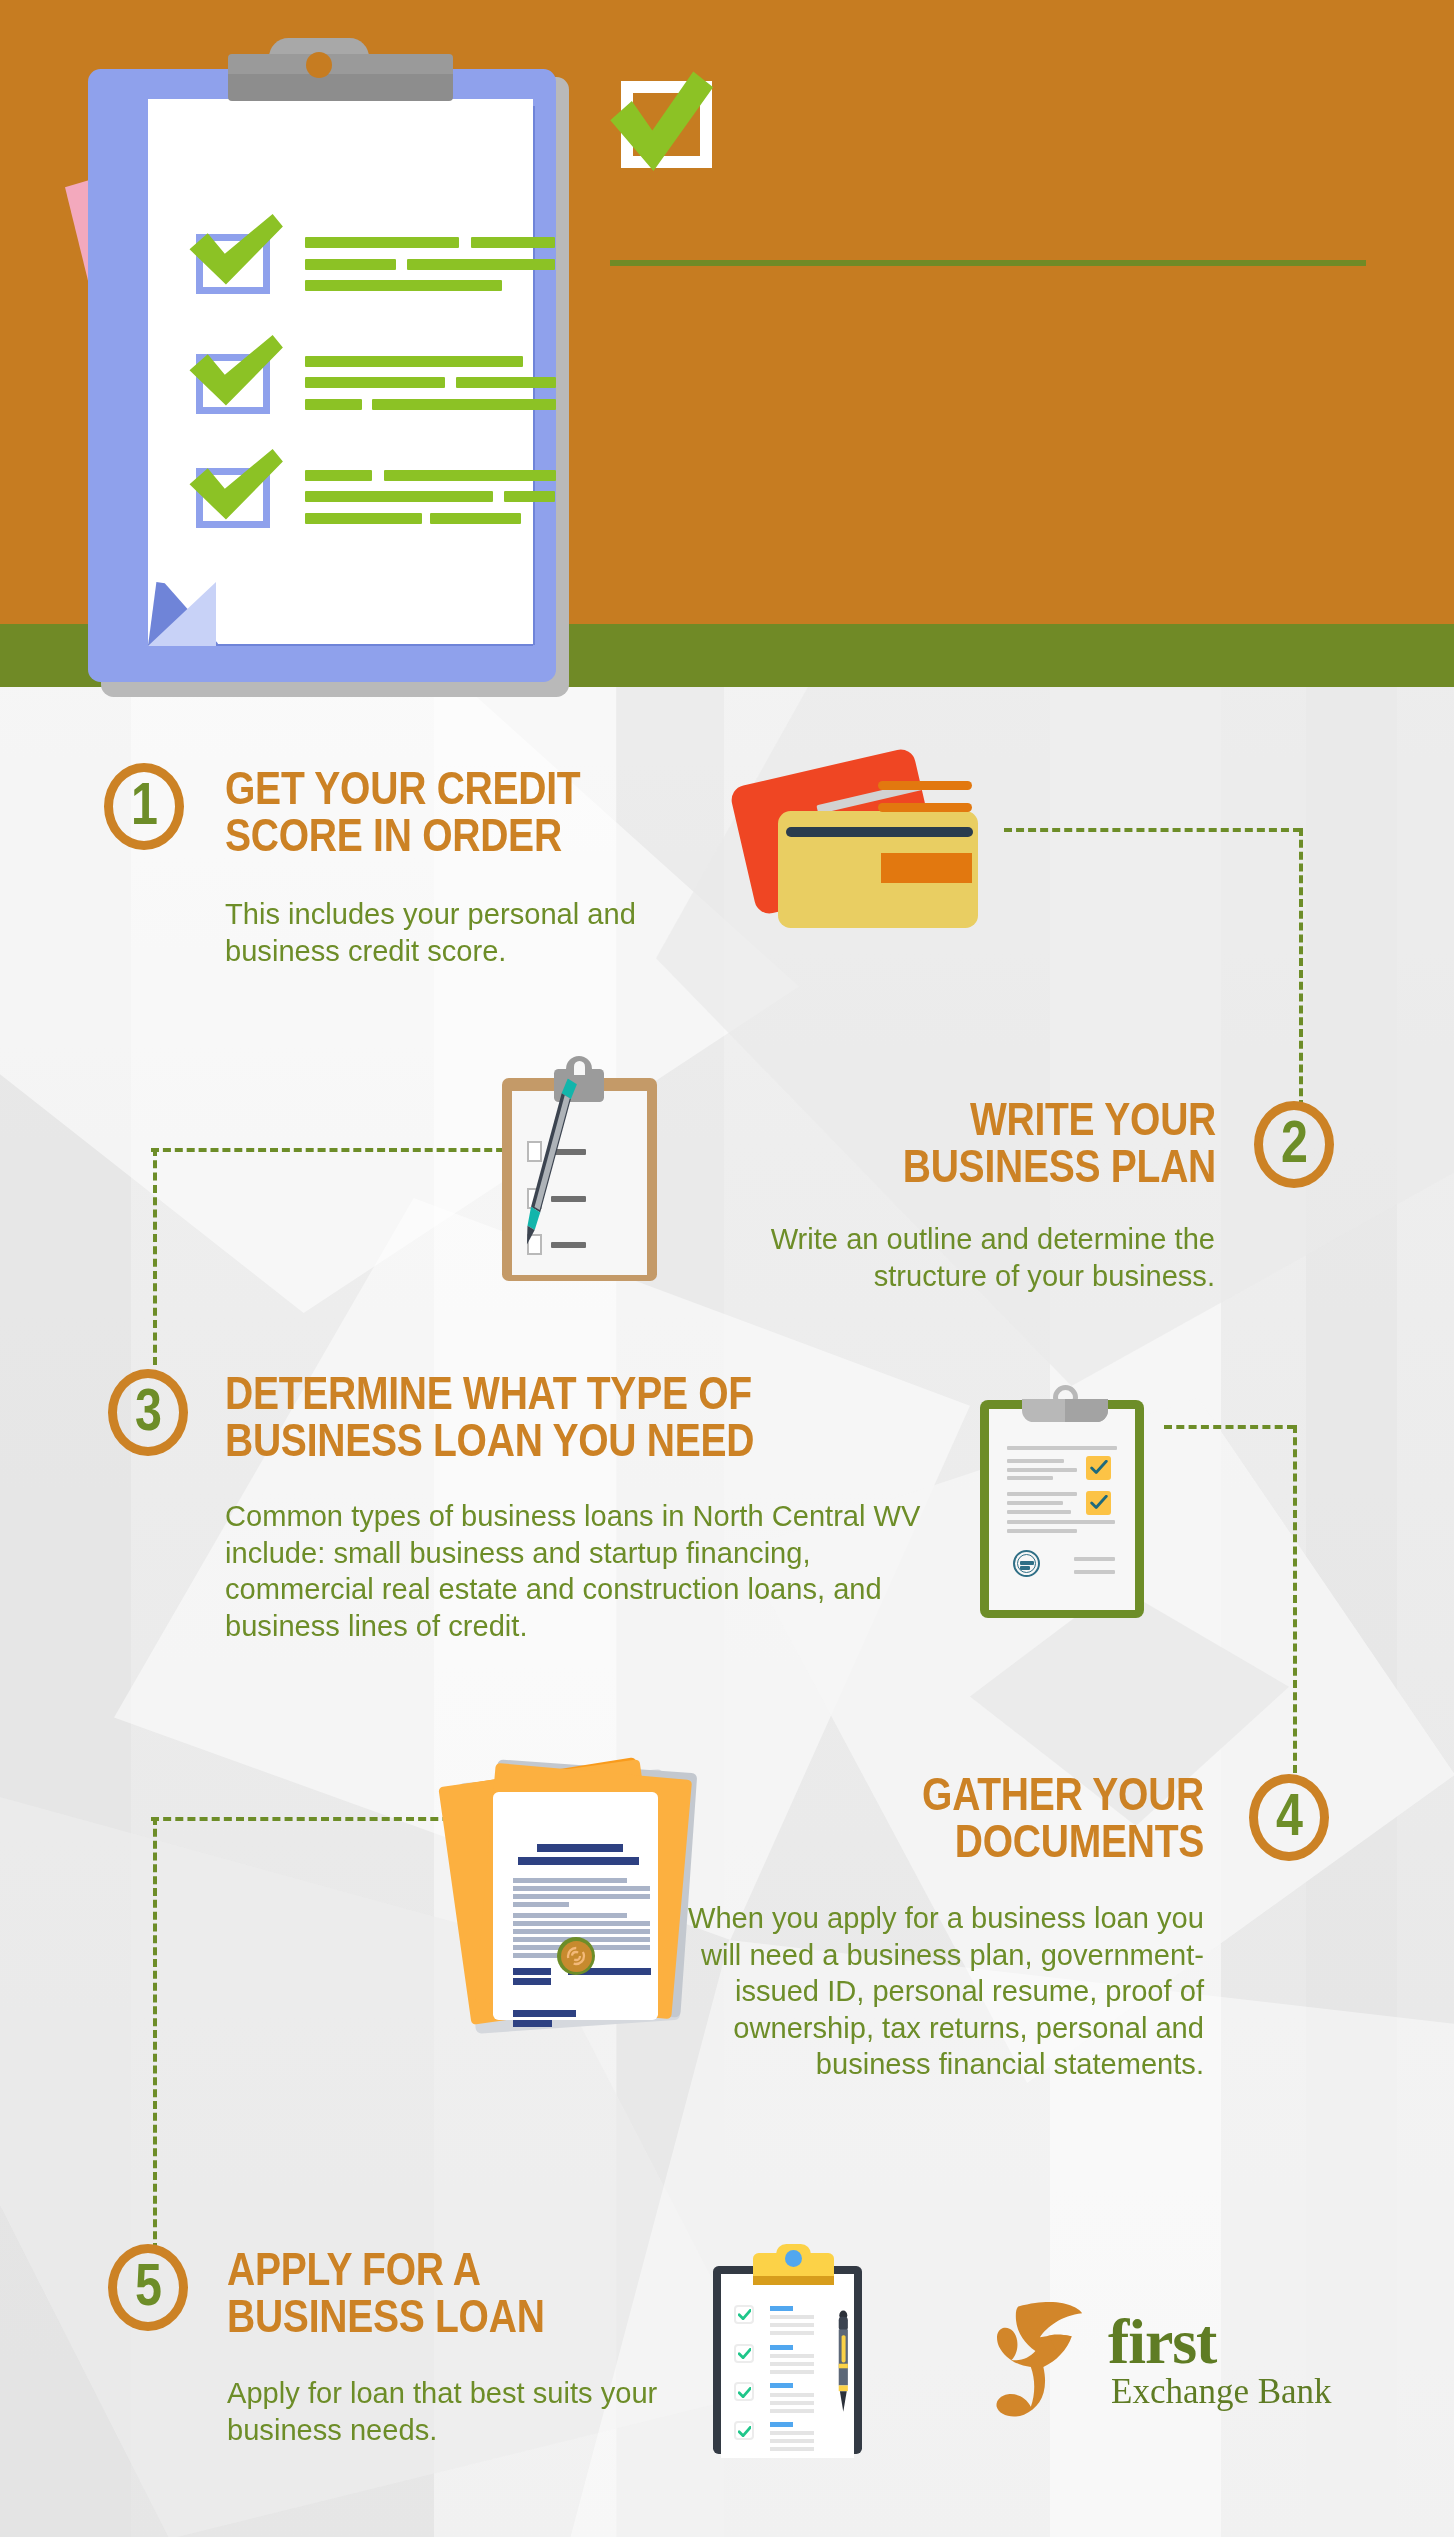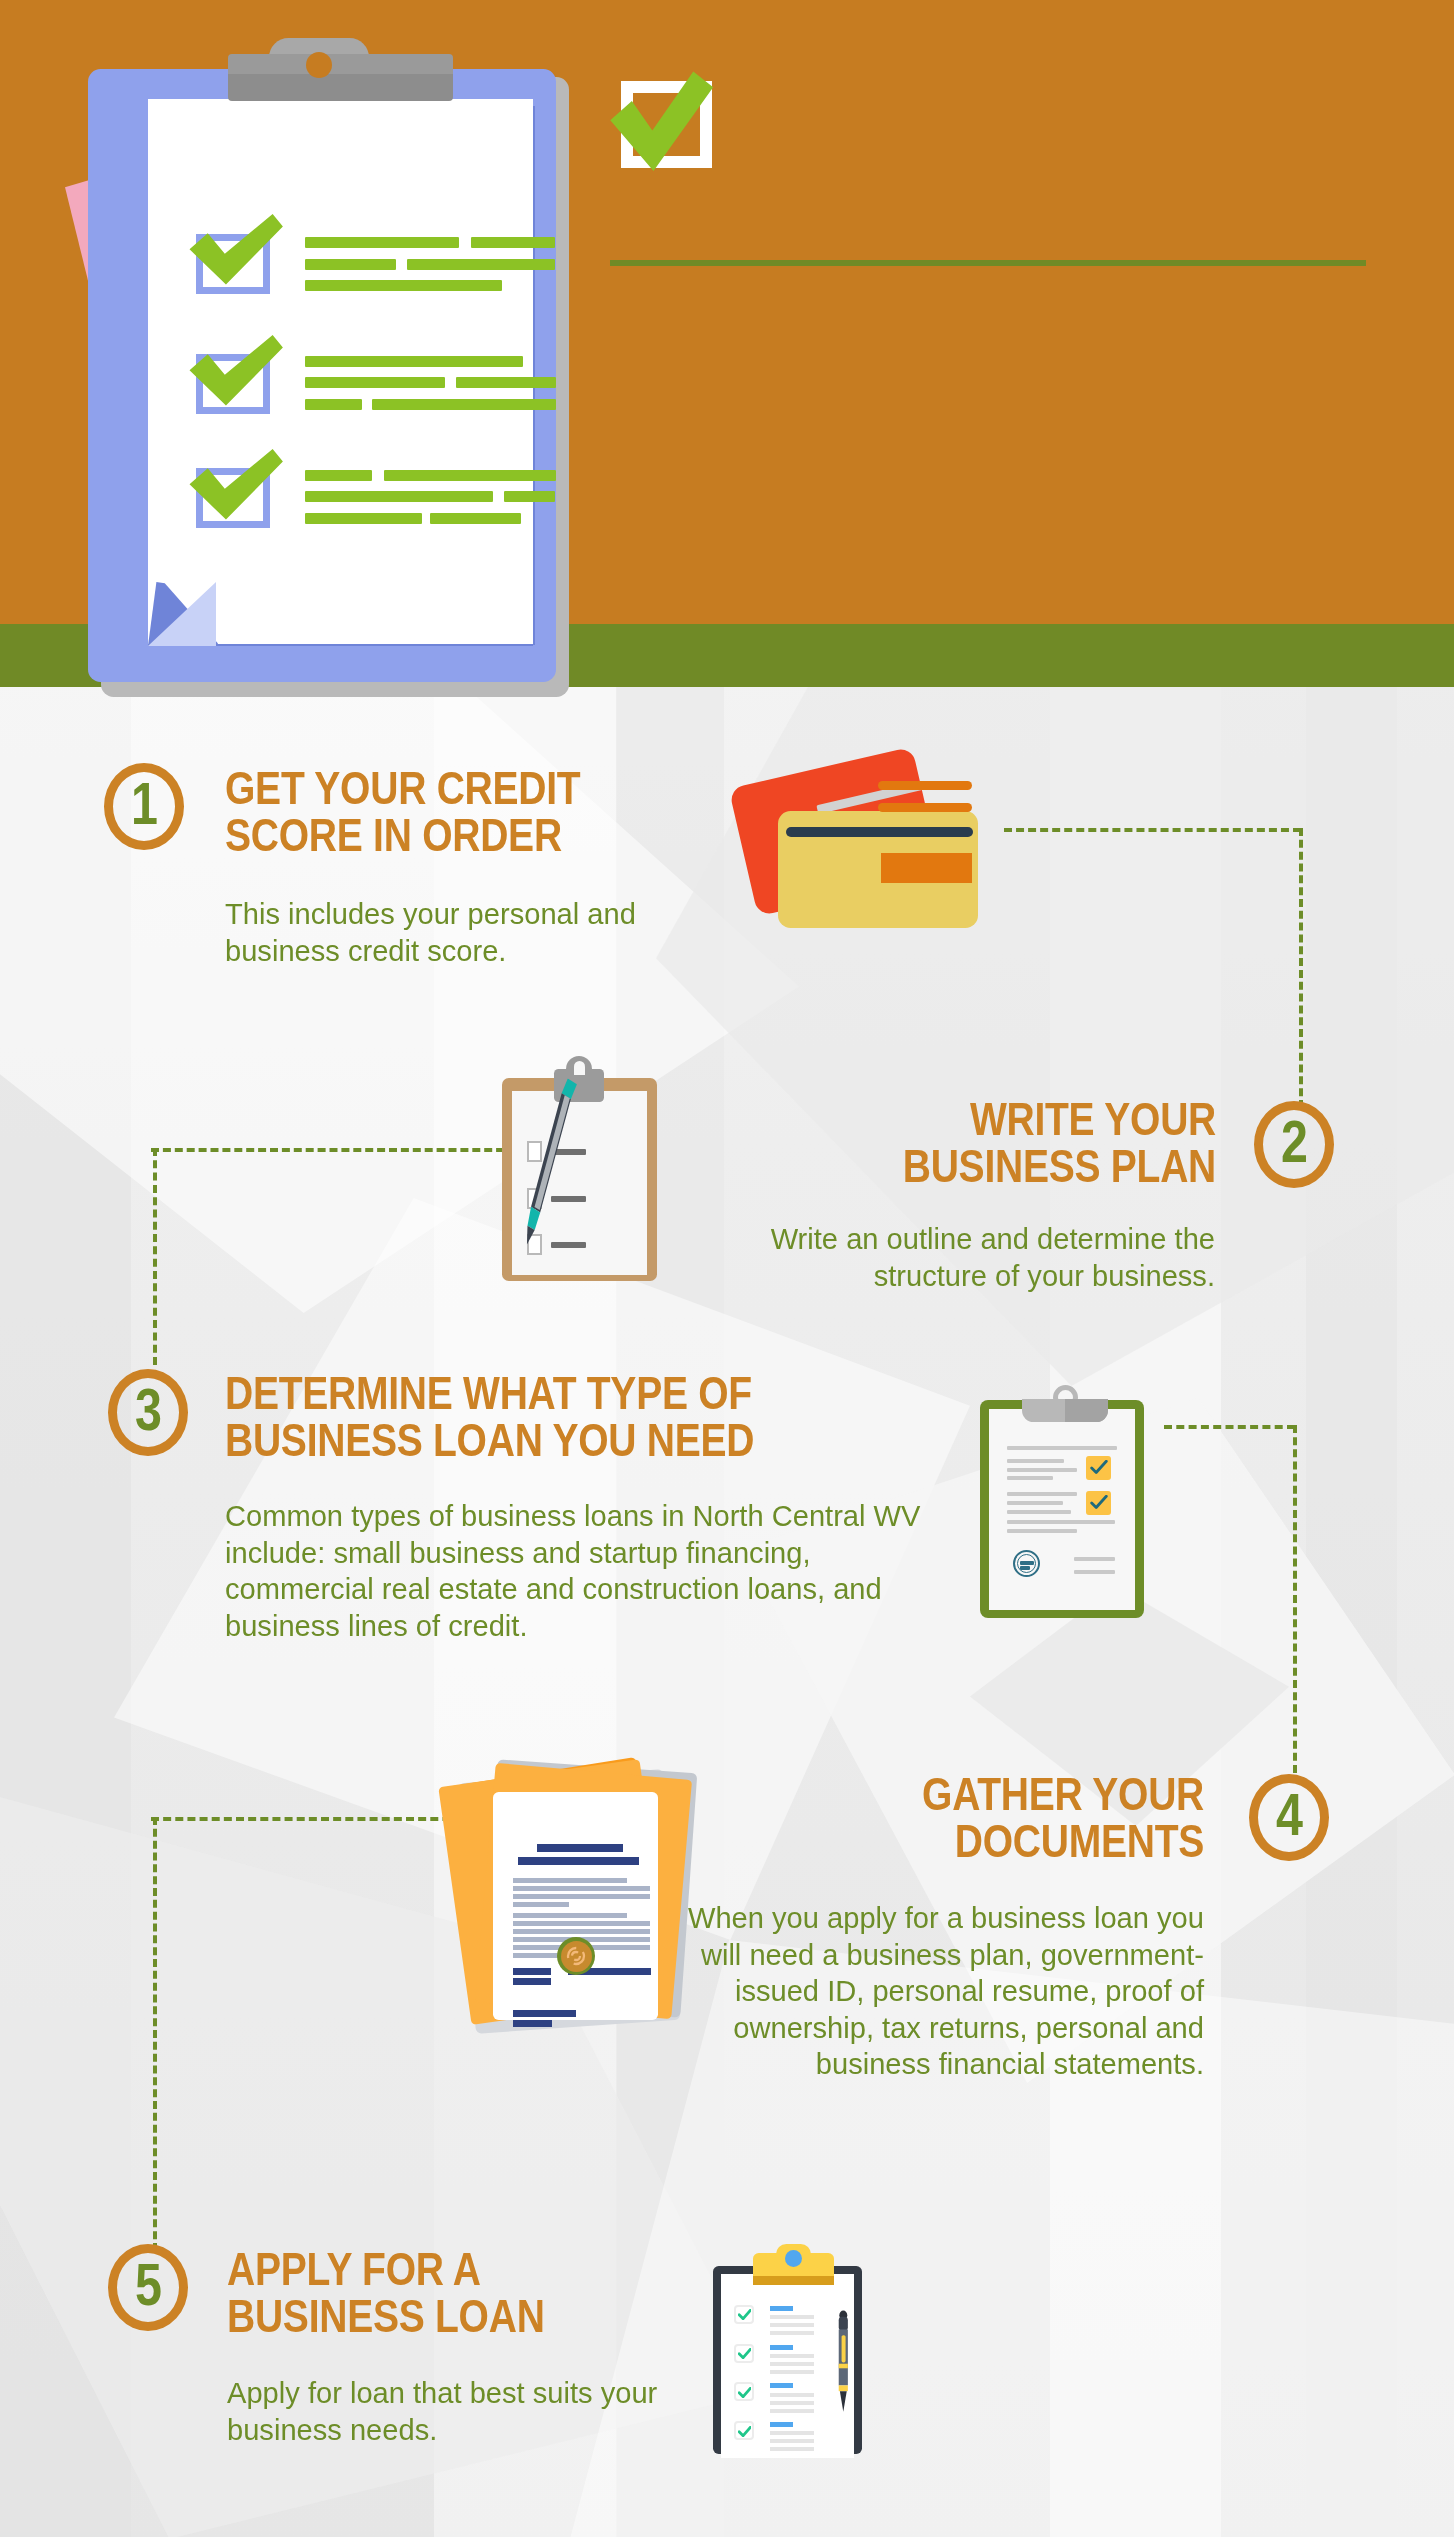--- a/index.html
+++ b/index.html
@@ -487,15 +487,26 @@
       <ellipse cx="11" cy="9" rx="7" ry="8" fill="#2c313a"></ellipse>
       <rect x="3" y="12" width="16" height="24" rx="6" fill="#3b4350"></rect>
       <rect x="3" y="34" width="16" height="98" fill="#5d6878"></rect>
       <rect x="8" y="44" width="7" height="48" rx="3" fill="#fcd247"></rect>
       <rect x="3" y="94" width="16" height="8" fill="#fcd247"></rect>
       <rect x="3" y="132" width="16" height="10" fill="#fcd247"></rect>
       <polygon points="5,142 17,142 11,178" fill="#2c313a"></polygon>
     </svg>
   </div>
 
+  <div class="logo" style="left:976px;top:2288px;width:377px;height:143px;">
+    <svg style="position:absolute;left:0px;top:5.7px;width:137px;height:131px;" viewBox="0 0 240 230">
+      <path d="M74 22 C150 2 182 26 186 34 C150 38 124 58 112 76 C130 72 150 70 168 74 C160 98 140 118 118 128
+               C128 172 112 200 84 212 C62 220 40 212 36 198 C34 188 42 178 56 176 C72 174 88 182 96 198
+               C104 176 104 150 96 128 C72 126 50 112 40 92 C34 78 36 64 46 60 C58 56 70 66 72 82
+               C74 96 70 108 62 116 C78 118 94 112 104 100 C86 88 72 68 70 46 C69 34 70 26 74 22 Z" fill="#d2862a"></path>
+      <path d="M124 74 C134 70 150 70 166 74 C160 86 152 96 142 104 C138 92 132 80 124 74 Z" fill="#d2862a"></path>
+    </svg>
+    <div class="logo-first">first</div>
+    <div class="logo-sub">Exchange Bank</div>
+  </div>
 
 </div>
 
 
 </body></html>

